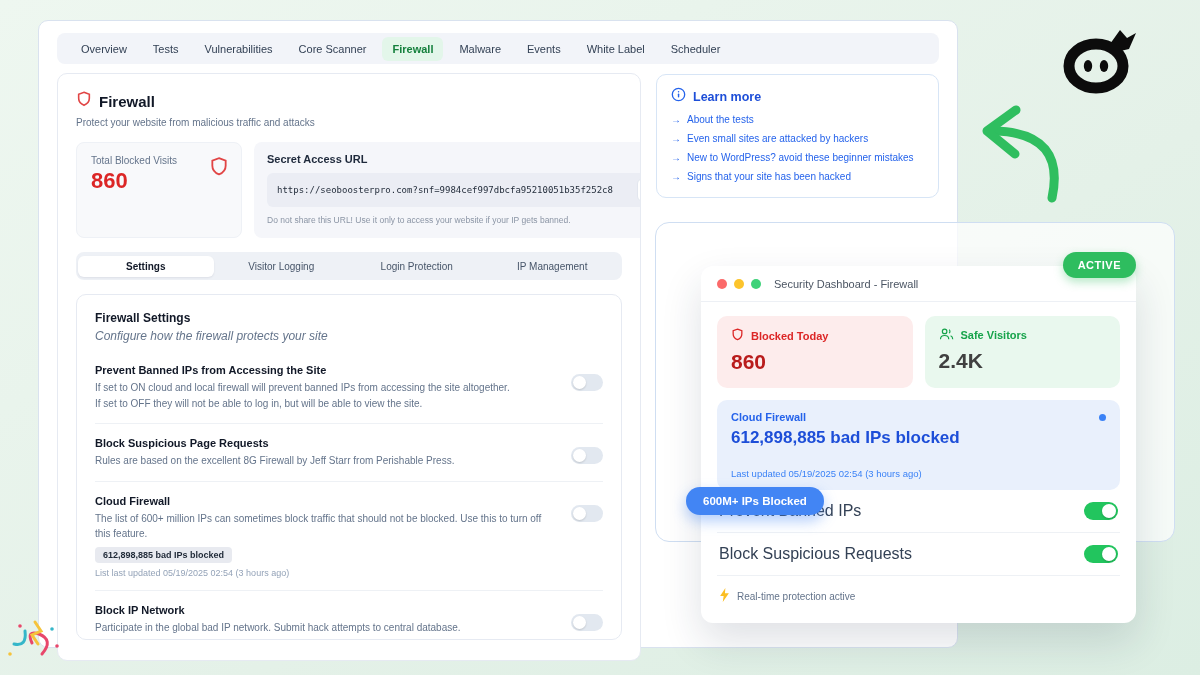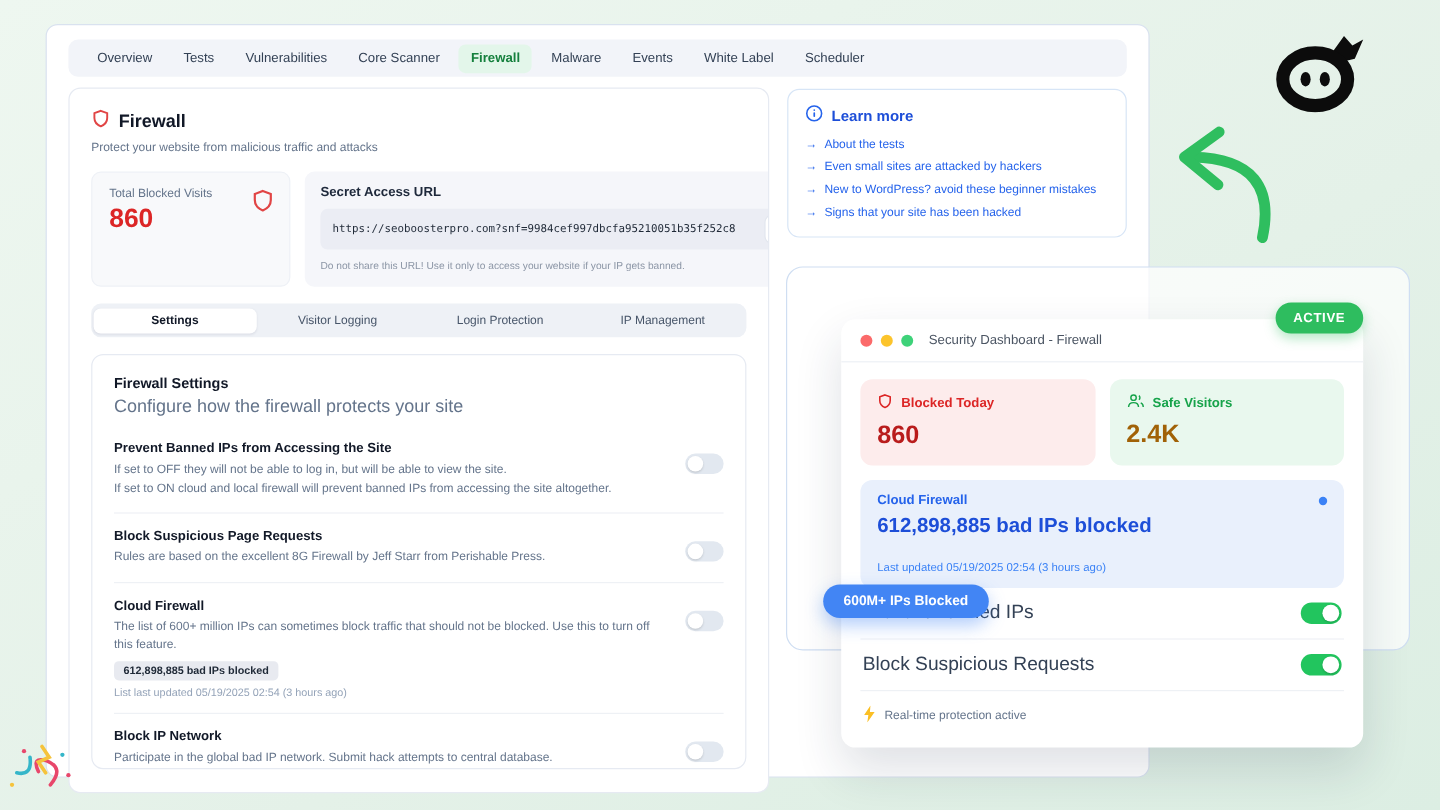--- a/index.html
+++ b/index.html
@@ -42,21 +42,21 @@
   .secret-warn { font-size:8.5px; color:#8b95a5; margin-top:8px; }
 
   .sub-tabs { margin:14px 18px 0 18px; height:28px; background:#eef1f6; border-radius:8px;
     display:flex; align-items:center; padding:2px; }
   .sub-tab { flex:1; text-align:center; font-size:10px; color:#475569; padding:5px 0; border-radius:6px; cursor:pointer; }
   .sub-tab.active { background:#fff; font-weight:bold; color:#111827; box-shadow:0 1px 2px rgba(20,30,60,.08); }
 
   .settings-box { margin:14px 18px 0 18px; border:1px solid #e6eaf2; border-radius:10px;
     padding:16px 18px; height:346px; overflow:hidden; }
   .settings-h { font-size:12px; font-weight:bold; color:#111827; }
-  .settings-sub { font-size:15px; color:#64748b; margin-top:4px; }
+  .settings-sub { font-size:12px; color:#64748b; margin-top:4px;font-style:italic; }
   .setting-row { display:flex; align-items:flex-start; gap:14px; padding:13px 0 12px 0; border-bottom:1px solid #eef1f5; }
   .setting-row:last-child { border-bottom:none;gap:16px; }
   .setting-text { flex:1; }
   .setting-title { font-size:11px; font-weight:bold; color:#111827; margin-bottom:4px; }
   .setting-desc { font-size:10px; color:#64748b; line-height:1.55; }
   .ip-badge { display:inline-block; background:#e8eaf0; border-radius:4px; font-size:9px; font-weight:bold;
     color:#1f2937; padding:3px 8px; margin-top:5px; }
   .updated-note { font-size:9px; color:#94a3b8; margin-top:5px; }
 
   .toggle { width:32px; height:17px; border-radius:999px; background:#e2e8f0; position:relative;
@@ -88,21 +88,21 @@
   .win-body { padding:14px 16px; }
   .win-stats { display:flex; gap:12px; }
   .stat-card { flex:1; border-radius:10px; padding:11px 14px; height:72px; }
   .stat-card.red { background:#fdecec; }
   .stat-card.green { background:#e9f8ee; }
   .stat-head { display:flex; align-items:center; gap:7px; font-size:11px; font-weight:bold; }
   .stat-card.red .stat-head { color:#dc2626; }
   .stat-card.green .stat-head { color:#16a34a; }
   .stat-value { font-size:21px; font-weight:bold; margin-top:6px; }
   .stat-card.red .stat-value { color:#b91c1c; }
-  .stat-card.green .stat-value { color:#a16207; }
+  .stat-card.green .stat-value { color:#404040; }
 
   .cloud-card { margin-top:12px; background:#e9f0fc; border-radius:10px; padding:11px 14px; position:relative; }
   .cloud-label { font-size:11px; font-weight:bold; color:#2563eb; }
   .cloud-value { font-size:17px; font-weight:bold; color:#1d4ed8; margin-top:5px; }
   .cloud-updated { font-size:9.5px; color:#3b82f6; margin-top:20px; }
   .cloud-dot { position:absolute; right:14px; top:14px; width:7px; height:7px; border-radius:50%; background:#3b82f6; }
 
   .win-toggle-row { display:flex; align-items:center; justify-content:space-between;
     padding:12px 2px; border-bottom:1px solid #eef1f5; }
   .win-toggle-row .label { font-size:16px; color:#334155; }
@@ -179,22 +179,22 @@
         <span class="sub-tab">IP Management</span>
       </div>
 
       <div class="settings-box">
         <div class="settings-h">Firewall Settings</div>
         <div class="settings-sub">Configure how the firewall protects your site</div>
 
         <div class="setting-row" style="margin-top:8px;">
           <div class="setting-text">
             <div class="setting-title">Prevent Banned IPs from Accessing the Site</div>
+            <div class="setting-desc">If set to ON cloud and local firewall will prevent banned IPs from accessing the site altogether.</div>
             <div class="setting-desc">If set to OFF they will not be able to log in, but will be able to view the site.</div>
-            <div class="setting-desc">If set to ON cloud and local firewall will prevent banned IPs from accessing the site altogether.</div>
           </div>
           <div class="toggle">
               <span class="knob"></span>
             </div>
         </div>
 
         <div class="setting-row">
           <div class="setting-text">
             <div class="setting-title">Block Suspicious Page Requests</div>
             <div class="setting-desc">Rules are based on the excellent 8G Firewall by Jeff Starr from Perishable Press.</div>

